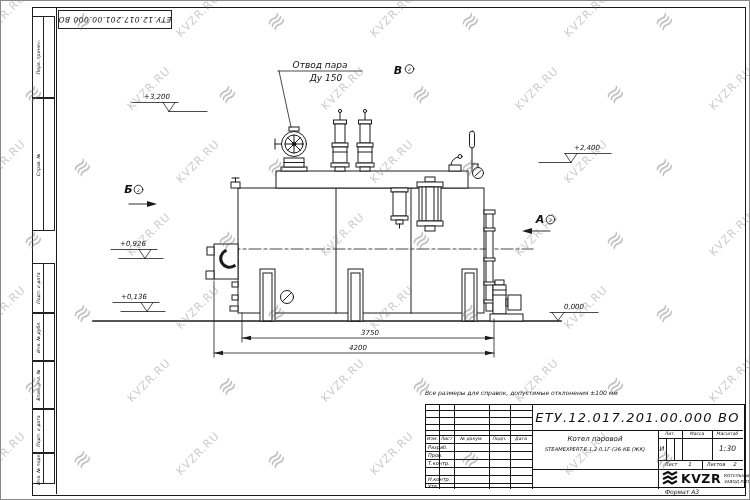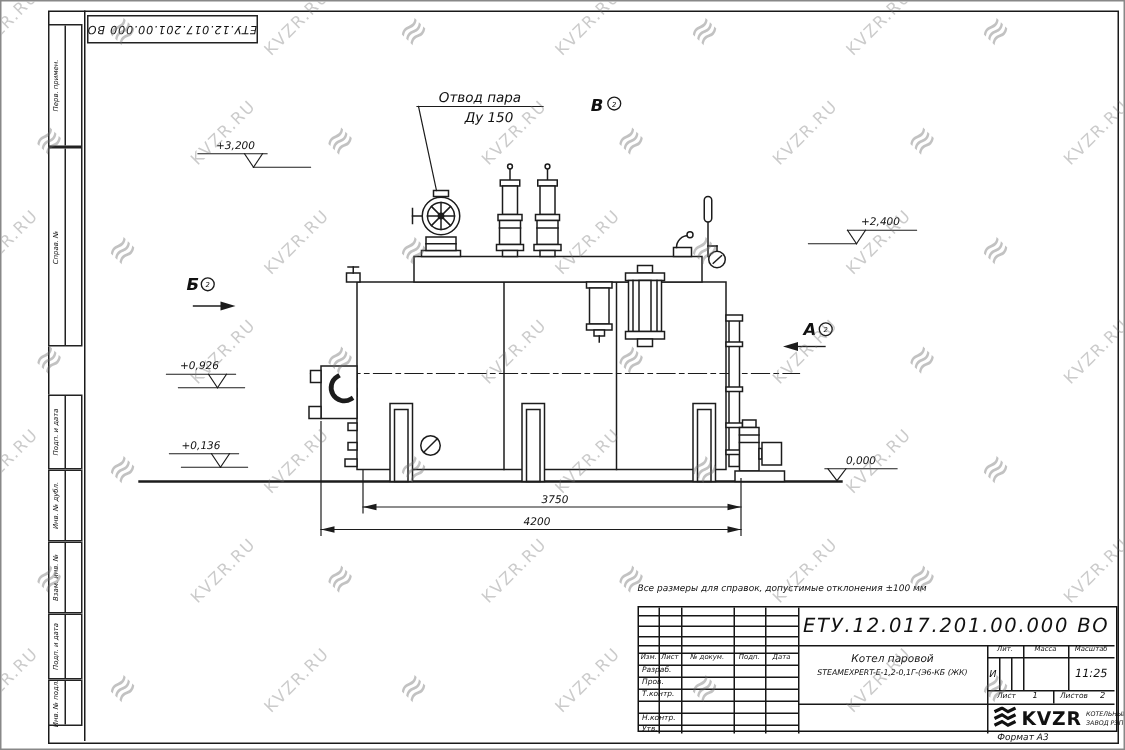--- a/index.html
+++ b/index.html
@@ -342,21 +342,21 @@
     <div class="cell lft" style="left:0;top:78px;width:28px;height:6px;font-size:5px;">Утв.</div>
 
     <div class="cell" style="left:106px;top:0;width:211px;height:25px;font-size:13px;letter-spacing:1.2px;">ЕТУ.12.017.201.00.000 ВО</div>
     <div class="cell" style="left:106px;top:28px;width:126px;height:12px;font-size:7px;">Котел паровой</div>
     <div class="cell" style="left:106px;top:40px;width:126px;height:10px;font-size:5.2px;">STEAMEXPERT-Е-1,2-0,1Г-(Э6-КБ (ЖК)</div>
 
     <div class="cell" style="left:232px;top:25px;width:24px;height:8px;font-size:4.6px;">Лит.</div>
     <div class="cell" style="left:256px;top:25px;width:30px;height:8px;font-size:4.6px;">Масса</div>
     <div class="cell" style="left:286px;top:25px;width:31px;height:8px;font-size:4.6px;">Масштаб</div>
     <div class="cell" style="left:232px;top:33px;width:8px;height:22px;font-size:6.5px;">И</div>
-    <div class="cell" style="left:286px;top:33px;width:31px;height:22px;font-size:7.5px;">11:25</div>
+    <div class="cell" style="left:286px;top:33px;width:31px;height:22px;font-size:7.5px;">1:30</div>
 
     <div class="cell" style="left:234px;top:55px;width:22px;height:9px;font-size:5px;">Лист</div>
     <div class="cell" style="left:258px;top:55px;width:12px;height:9px;font-size:5.5px;">1</div>
     <div class="cell" style="left:278px;top:55px;width:24px;height:9px;font-size:5px;">Листов</div>
     <div class="cell" style="left:303px;top:55px;width:12px;height:9px;font-size:5.5px;">2</div>
 
     <div class="logo-row" style="left:236px;top:66px;">
       <svg width="16" height="15" viewBox="0 0 16 15">
         <g stroke="#111" stroke-width="2.1" fill="none">
           <path d="M1,3.5 L6,1 L10,3.5 L15,1"></path>

